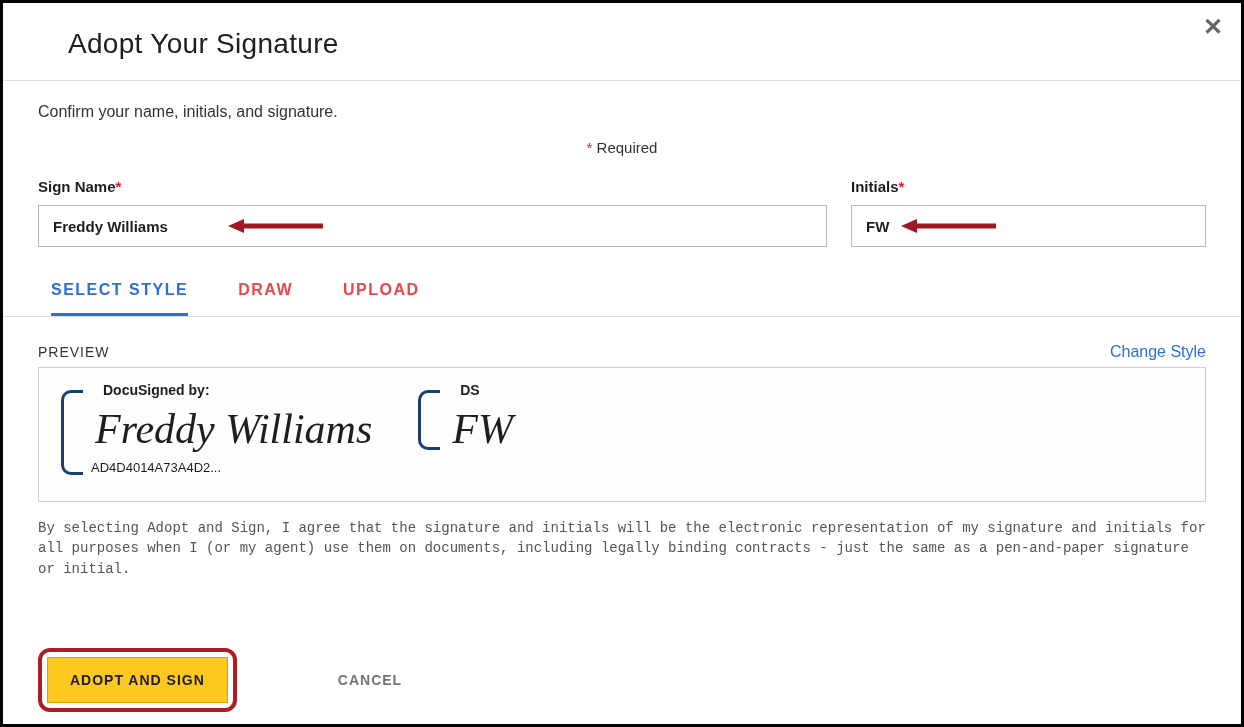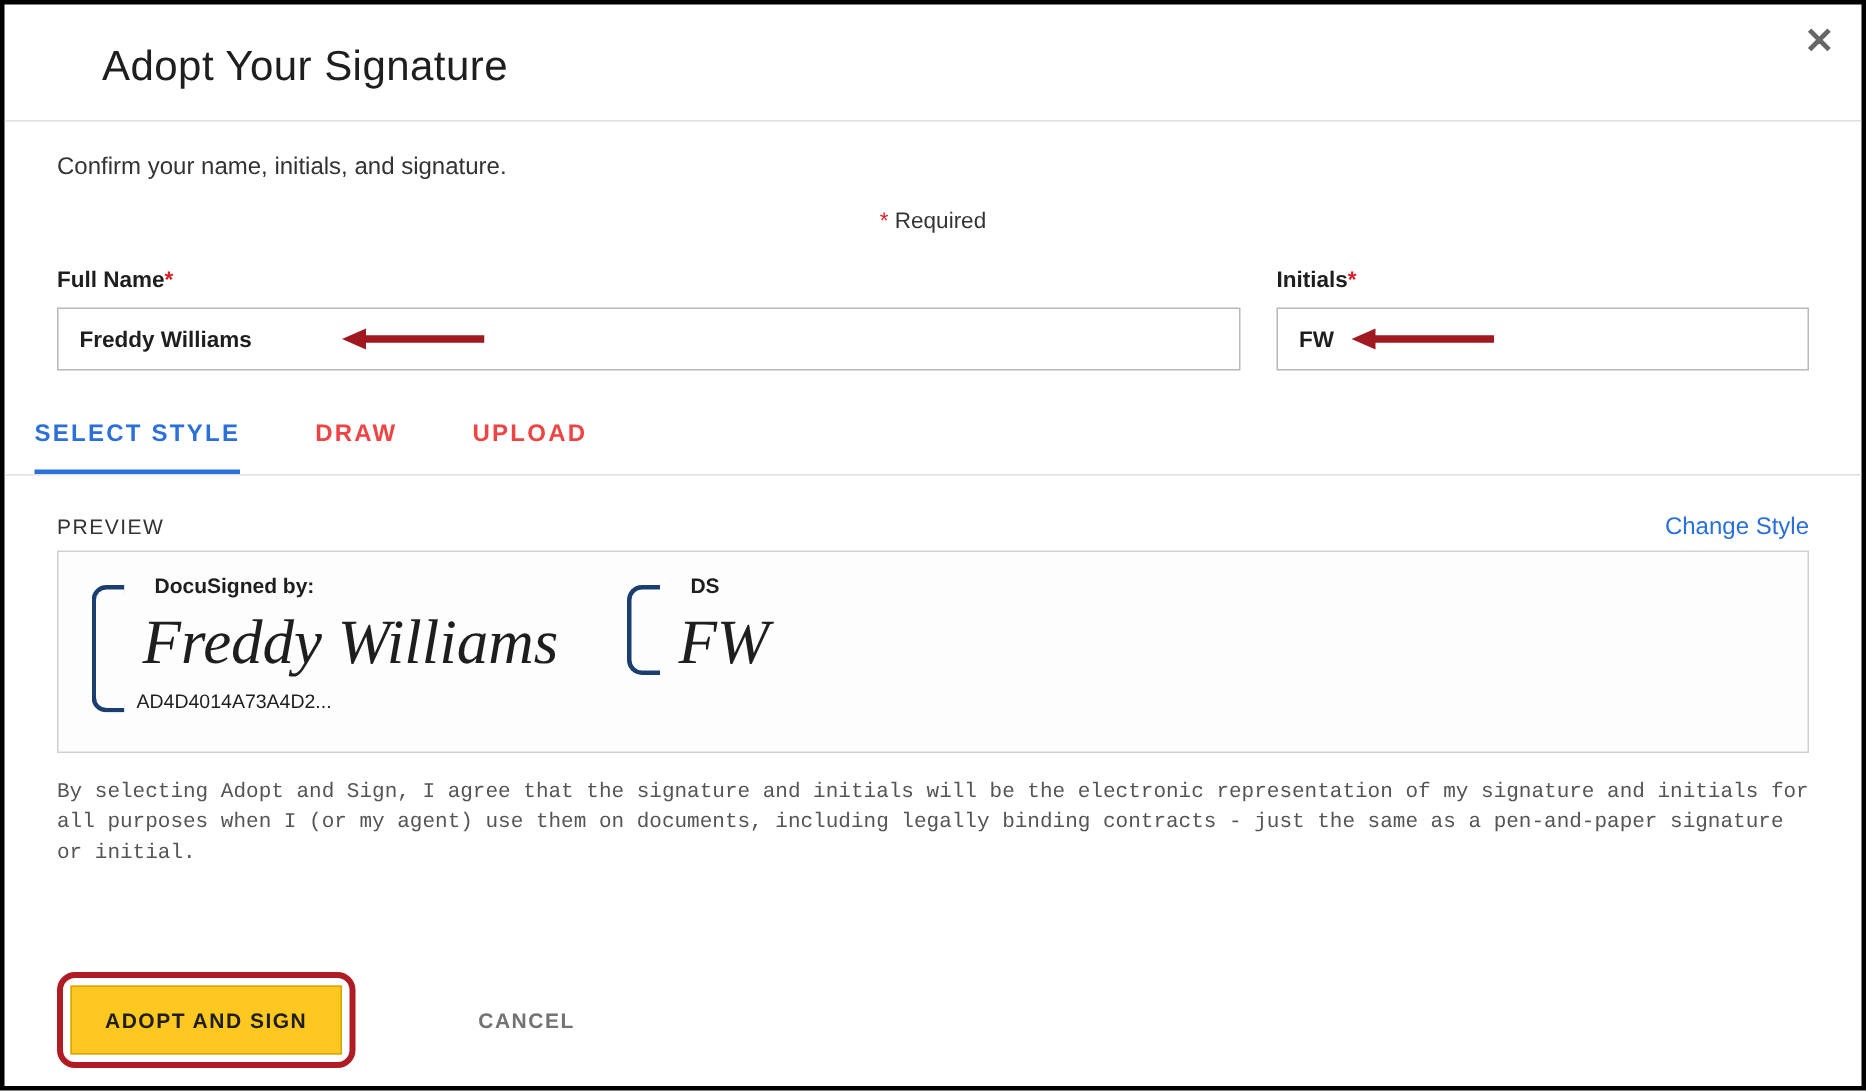--- a/index.html
+++ b/index.html
@@ -106,21 +106,21 @@
       left: 190px;
     }
     .red-arrow.arrow-initials {
       left: 50px;
     }
     .tabs {
       display: flex;
       gap: 50px;
       border-bottom: 1px solid #e0e0e0;
       margin: 0 -35px;
-      padding: 0 20px;
+      padding: 0 48px;
     }
     .tab {
       font-size: 16px;
       font-weight: 600;
       letter-spacing: 1.5px;
       color: #ef4444;
       padding: 6px 0 14px 0;
       cursor: pointer;
       border-bottom: 3px solid transparent;
       background: none;
@@ -212,21 +212,21 @@
       font-family: Liberation Mono, monospace;
     }
     .modal-footer {
       position: absolute;
       bottom: 0;
       left: 0;
       right: 0;
       padding: 0 35px 12px 35px;
       display: flex;
       align-items: center;
-      gap: 34px;
+      gap: 53px;
     }
     .adopt-wrapper {
       border: 4px solid #b01c24;
       border-radius: 12px;
       padding: 5px;
       display: inline-block;
     }
     .adopt-btn {
       background: #ffc820;
       border: 1px solid #d9a400;
@@ -266,21 +266,21 @@
   <p class="instruction">Confirm your name, initials, and signature.</p>
 
   <p class="required-note">
     <span class="asterisk">*</span>
     <span>Required</span>
   </p>
 
   <div class="form-row">
     <div class="form-group full-name">
       <label class="form-label">
-        <span>Full Name</span><span class="asterisk">*</span>
+        <span>Sign Name</span><span class="asterisk">*</span>
       </label>
       <div class="input-wrapper">
         <input type="text" class="text-input" value="Freddy Williams" style="">
         <svg class="red-arrow arrow-name" width="95" height="18" viewBox="0 0 95 18">
           <line x1="95" y1="9" x2="12" y2="9" stroke="#a01820" stroke-width="5"></line>
           <polygon points="0,9 16,2 16,16" fill="#a01820"></polygon>
         </svg>
       </div>
     </div>
     <div class="form-group initials">

